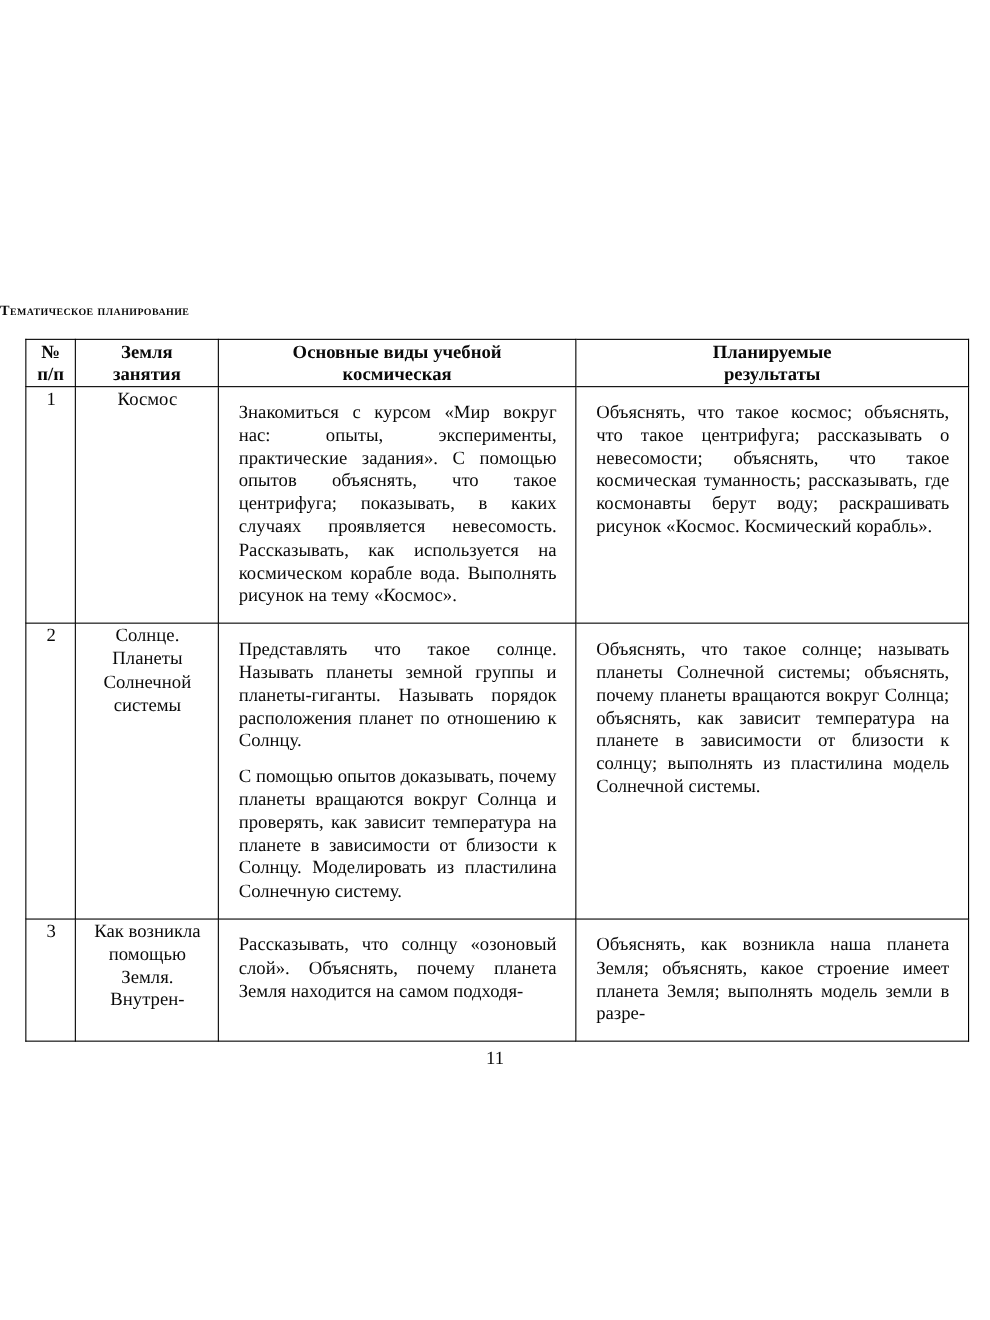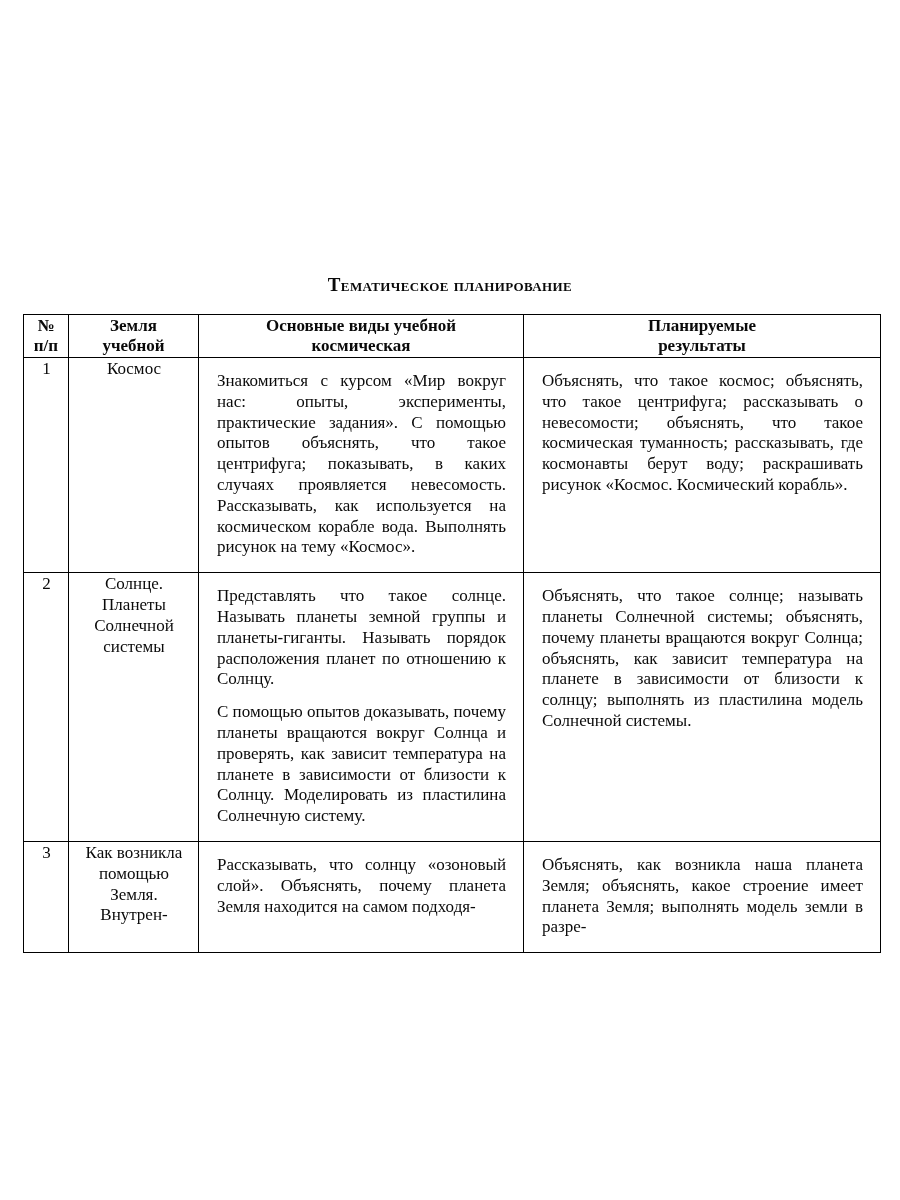--- a/index.html
+++ b/index.html
@@ -16,22 +16,22 @@
     color: #0a0a0a;
   }
   .page {
     width: 900px;
     height: 1200px;
     padding-top: 274px;
     position: relative;
   }
   .title {
     margin: 0 0 18px 0;
-    text-align: center;
-    font-size: 19px;
+    text-align: left;
+    font-size: 13px;
     font-weight: bold;
     font-variant: small-caps;
     letter-spacing: 0.4px;
   }
   table.plan-table {
     border-collapse: collapse;
     table-layout: fixed;
     width: 857px;
     margin-left: 23px;
   }
@@ -82,21 +82,21 @@
       <col class="col-res">
     </colgroup>
     <thead>
       <tr>
         <th>
           <div>№</div>
           <div>п/п</div>
         </th>
         <th>
           <div>Земля</div>
-          <div>учебной</div>
+          <div>занятия</div>
         </th>
         <th>
           <div>Основные виды учебной</div>
           <div>космическая</div>
         </th>
         <th>
           <div>Планируемые</div>
           <div>результаты</div>
         </th>
       </tr>
@@ -129,14 +129,15 @@
         <td class="cell-act">
           <p>Рассказывать, что солнцу «озоновый слой». Объяснять, почему планета Земля находится на самом подходя-</p>
         </td>
         <td class="cell-res">
           <p>Объяснять, как возникла наша планета Земля; объяснять, какое строение имеет планета Земля; выполнять модель земли в разре-</p>
         </td>
       </tr>
     </tbody>
   </table>
 
+  <div class="page-number">11</div>
 
 </div>
 
 </body></html>

